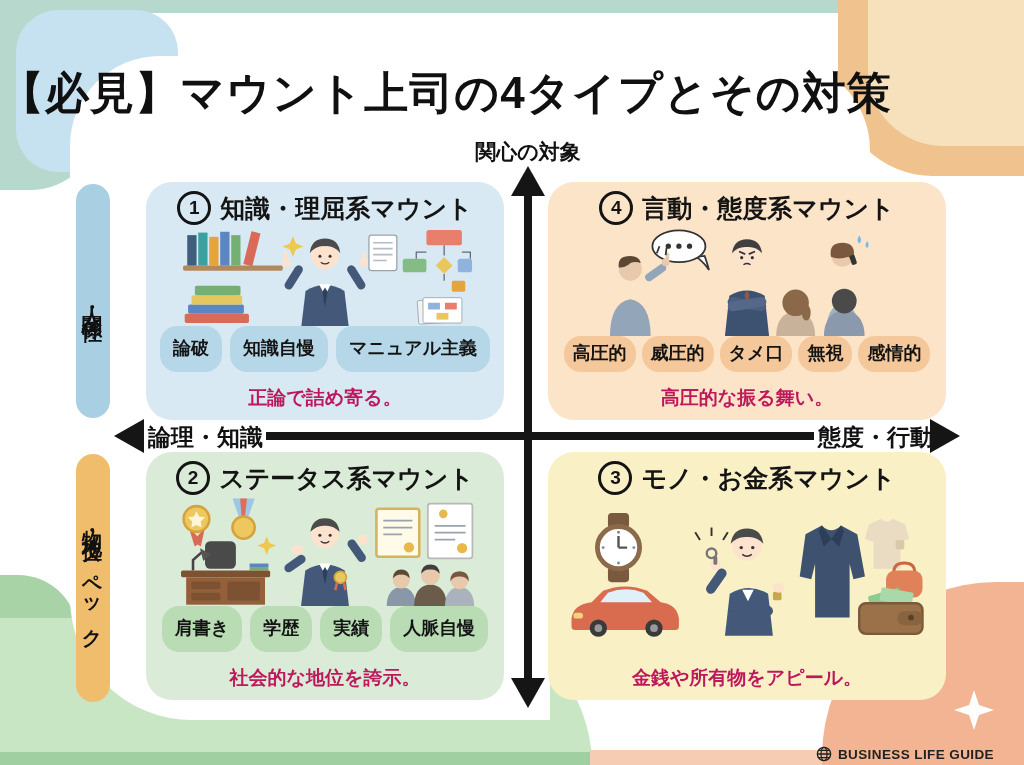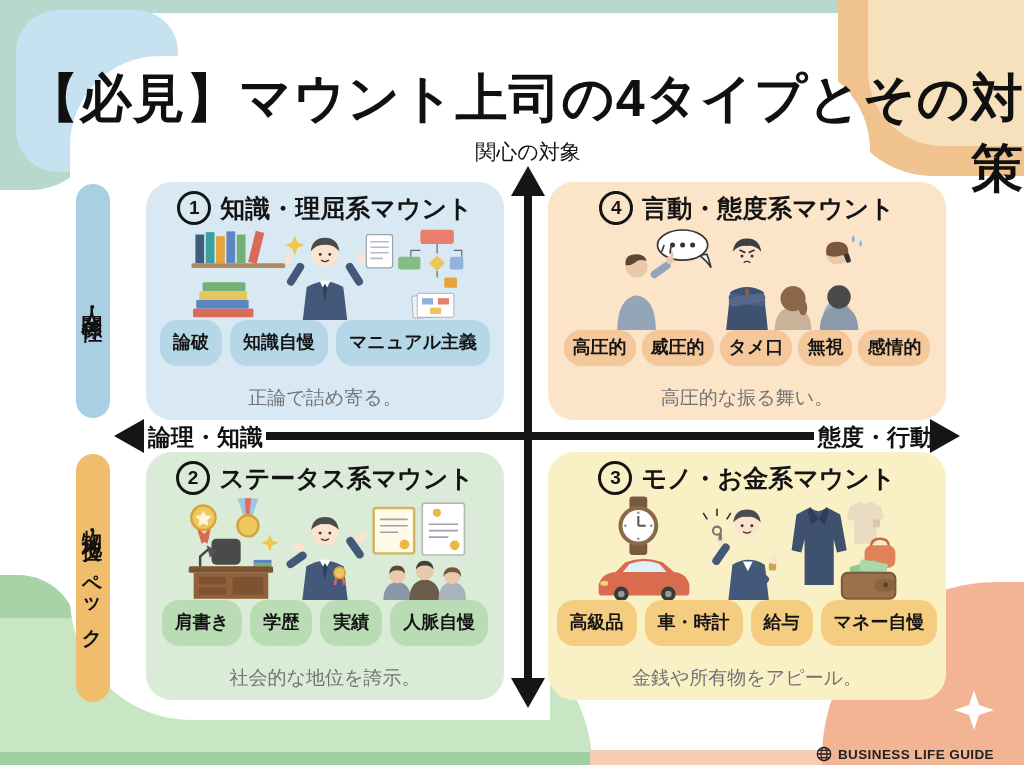--- a/index.html
+++ b/index.html
@@ -16,24 +16,24 @@
   .white-tr{left:700px;top:60px;width:170px;height:140px;background:#fff;border-top-right-radius:90px;z-index:2;}
   .green-bl-dark{left:0;top:575px;width:78px;height:190px;background:#a7d3a7;border-top-right-radius:60px;z-index:2;}
   .green-bl{left:0;top:618px;width:592px;height:147px;background:#c9e6c4;border-top-right-radius:165px;z-index:2;}
   .green-strip{left:0;top:752px;width:592px;height:13px;background:#a0d0a2;z-index:2;}
   .white-bl{left:70px;top:598px;width:480px;height:122px;background:#fff;border-bottom-left-radius:150px;z-index:2;}
   .salmon-strip{left:590px;top:750px;width:434px;height:15px;background:#f6cdb3;z-index:2;}
   .salmon-br{left:822px;top:582px;width:202px;height:183px;background:#f2b493;border-top-left-radius:175px;z-index:2;}
   .card{position:absolute;left:28px;top:26px;width:968px;height:713px;background:#fff;border-radius:55px;z-index:1;}
   
   .content{position:absolute;inset:0;z-index:3;}
-  .title{position:absolute;left:0;right:0;top:64px;text-align:right;font-size:52px;font-weight:bold;
+  .title{position:absolute;left:0;right:0;top:64px;text-align:left;font-size:44px;font-weight:bold;
     color:#101010;letter-spacing:1px;}
   .axis-top-label{position:absolute;left:428px;top:138px;width:200px;text-align:center;
-    font-size:21px;font-weight:normal;color:#111;}
+    font-size:21px;font-weight:bold;color:#111;}
   .vline{position:absolute;left:524px;top:194px;width:8px;height:486px;background:#151515;}
   .arrow-up{position:absolute;left:511px;top:166px;width:0;height:0;
     border-left:17px solid transparent;border-right:17px solid transparent;border-bottom:30px solid #151515;}
   .arrow-down{position:absolute;left:511px;top:678px;width:0;height:0;
     border-left:17px solid transparent;border-right:17px solid transparent;border-top:30px solid #151515;}
   .hline{position:absolute;left:266px;top:432px;width:548px;height:8px;background:#151515;}
   .arrow-left{position:absolute;left:114px;top:419px;width:0;height:0;
     border-top:17px solid transparent;border-bottom:17px solid transparent;border-right:30px solid #151515;}
   .arrow-right{position:absolute;left:930px;top:419px;width:0;height:0;
     border-top:17px solid transparent;border-bottom:17px solid transparent;border-left:30px solid #151515;}
@@ -57,21 +57,21 @@
   .qillus{flex:1;display:flex;align-items:center;justify-content:center;width:100%;min-height:0;}
   .qillus svg{width:100%;height:100%;}
   .tags{display:flex;gap:8px;align-items:center;justify-content:center;}
   .q-tr .tags{gap:6px;}
   .tag{border-radius:17px;padding:12px 13px;font-size:18px;font-weight:bold;color:#141414;white-space:nowrap;line-height:1.2;}
   .q-tr .tag{padding:7px 9px;}
   .q-tl .tag{background:#b6d7e7;}
   .q-tr .tag{background:#f5c89b;}
   .q-bl .tag{background:#b9dcb5;}
   .q-br .tag{background:#f5cd80;}
-  .caption{font-size:19px;font-weight:normal;color:#737373;margin-top:19px;}
+  .caption{font-size:19px;font-weight:bold;color:#be185d;margin-top:13px;}
   .sparkle-br{position:absolute;left:952px;top:688px;z-index:3;}
   .footer{position:absolute;right:30px;bottom:3px;display:flex;align-items:center;gap:6px;z-index:4;}
   .brand{font-size:13.5px;font-weight:bold;color:#222;letter-spacing:.4px;}
 </style>
 </head>
 <body>
 
 <div class="canvas">
 
   <div class="blob teal-strip"></div>
@@ -376,26 +376,20 @@
           </g>
           <g>
             <rect x="322" y="84" width="34" height="14" rx="2" fill="#8fcb8f" transform="rotate(-16 339 91)"></rect>
             <rect x="334" y="82" width="34" height="14" rx="2" fill="#a9d9a9" transform="rotate(10 351 89)"></rect>
             <rect x="312" y="96" width="66" height="32" rx="7" fill="#9a7148" stroke="#7a5a38" stroke-width="2.5"></rect>
             <rect x="352" y="104" width="26" height="15" rx="7" fill="#8a6440"></rect>
             <circle cx="366" cy="111" r="3" fill="#5a4028"></circle>
           </g>
         </svg>
       </div>
-      <div class="tags">
-        <span class="tag">高級品</span>
-        <span class="tag">車・時計</span>
-        <span class="tag">給与</span>
-        <span class="tag">マネー自慢</span>
-      </div>
       <div class="caption">金銭や所有物をアピール。</div>
     </div>
   </div>
 
   <div class="footer">
     <svg width="16" height="16" viewBox="0 0 24 24">
       <circle cx="12" cy="12" r="10" fill="none" stroke="#222" stroke-width="2"></circle>
       <ellipse cx="12" cy="12" rx="4.5" ry="10" fill="none" stroke="#222" stroke-width="2"></ellipse>
       <path d="M2 12 h20 M3.5 6.5 h17 M3.5 17.5 h17" stroke="#222" stroke-width="2" fill="none"></path>
     </svg>

